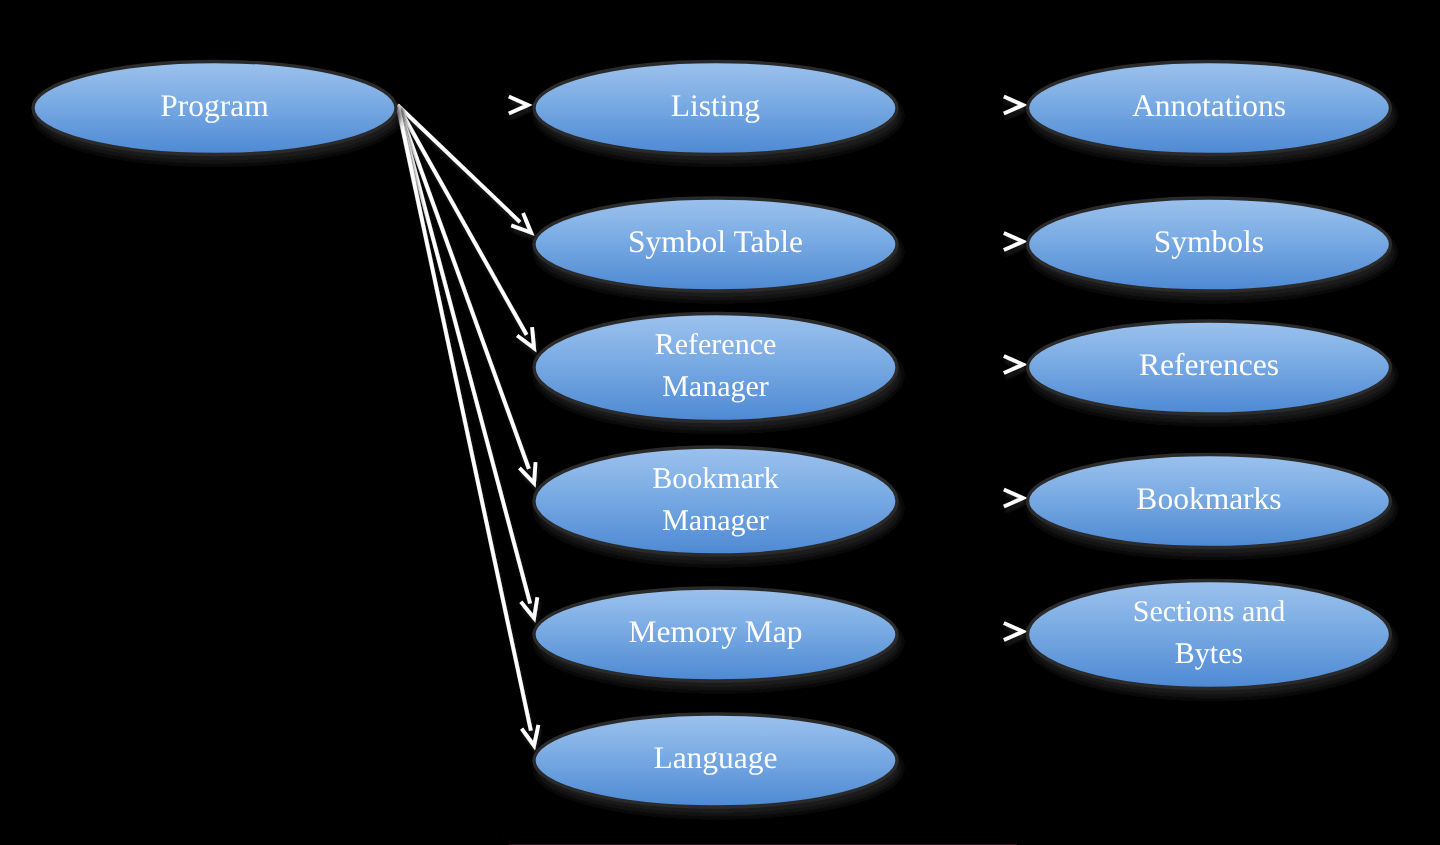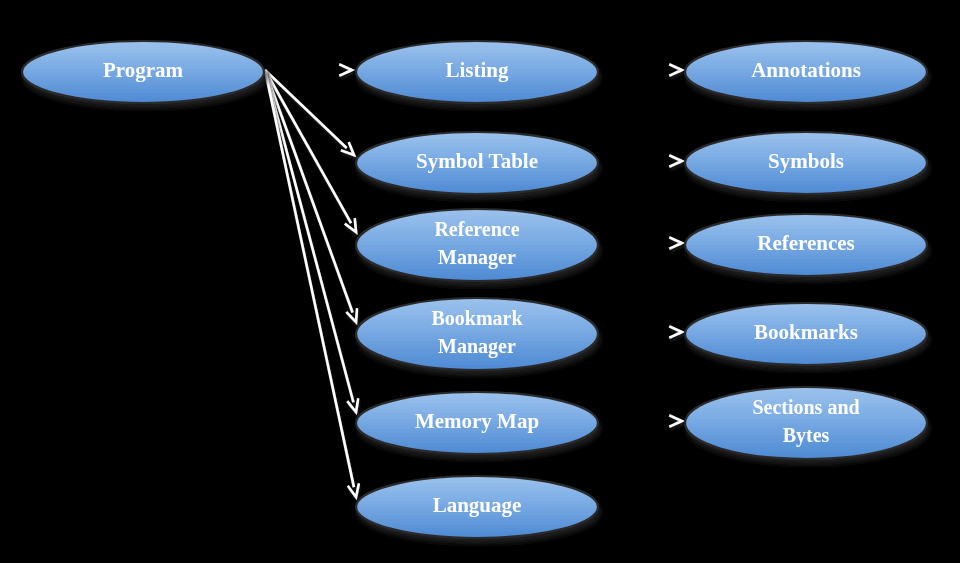--- a/index.html
+++ b/index.html
@@ -12,21 +12,20 @@
     width: 960px;
     height: 563px;
     overflow: hidden;
     font-family: "Liberation Serif", "DejaVu Serif", serif;
   }
   #diagram-canvas {
     position: relative;
     width: 960px;
     height: 563px;
     background: #ec4899;
-    font-weight: bold;
   }
   #diagram-svg {
     display: block;
     width: 960px;
     height: 563px;
   }
   .node-label {
     fill: #ffffff;
     font-family: "Liberation Serif", "DejaVu Serif", serif;
     font-size: 21px;

